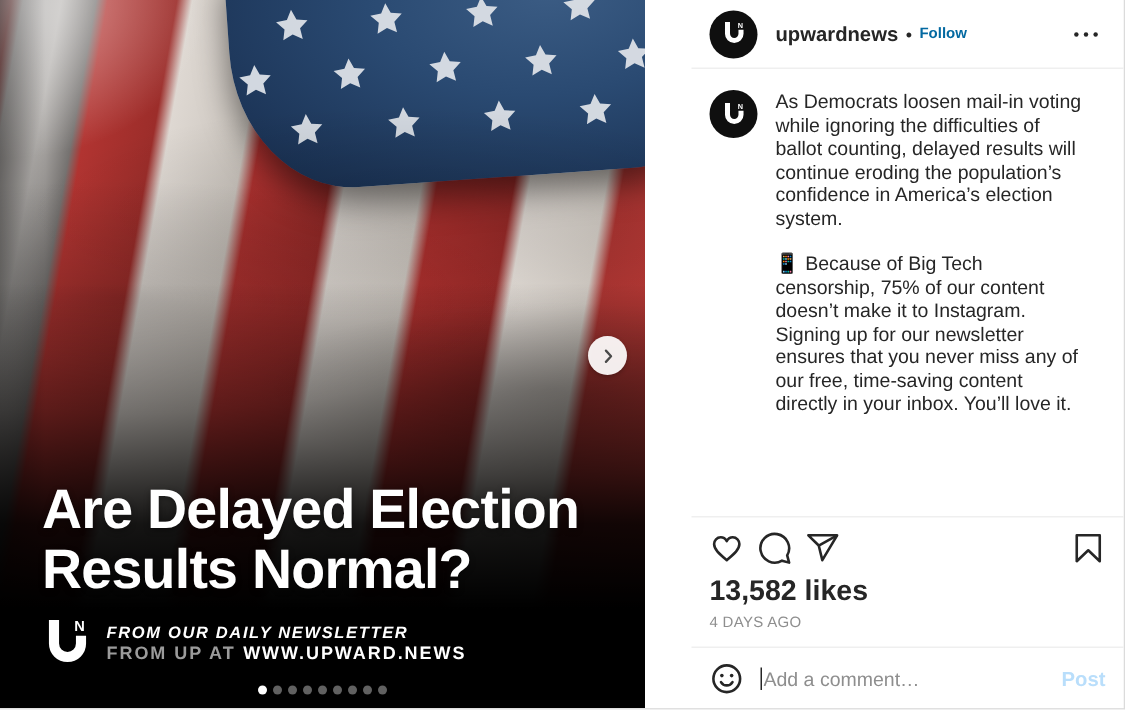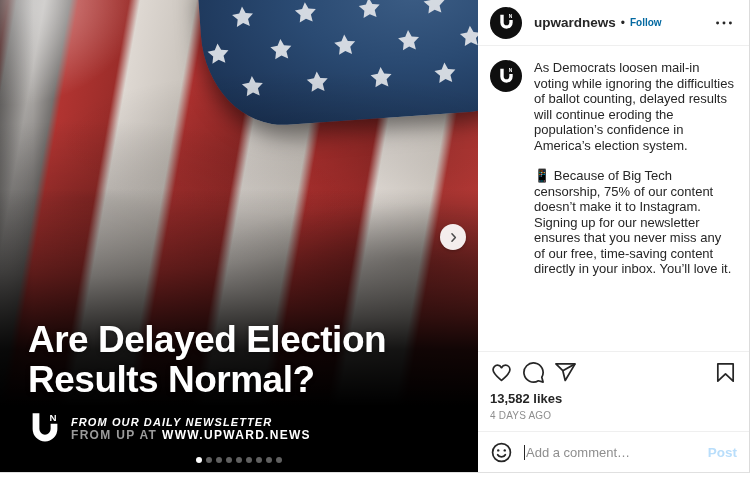--- a/index.html
+++ b/index.html
@@ -3,21 +3,21 @@
 <meta charset="utf-8">
 <style>
   * { margin:0; padding:0; box-sizing:border-box; }
   html,body { width:750px; height:480px; background:#fff; overflow:hidden;
     font-family:"Liberation Sans","DejaVu Sans",sans-serif; color:#262626; }
 
   .post-card { width:750px; height:473px; display:flex; background:#fff;
     border-right:1px solid #dbdbdb; border-bottom:1px solid #e0e0e0; }
 
   
-  .media { position:relative; width:478px; height:472px; flex-shrink:0; overflow:hidden; background:#111; }
+  .media { position:relative; width:430px; height:472px; flex-shrink:0; overflow:hidden; background:#111; }
   .flag-stripes { position:absolute; inset:0;
     background:linear-gradient(100deg,
       #4a1816 0%, #6b2220 1.5%,
       #8e8b89 3%, #b3b0ad 8%, #757270 12.5%,
       #b13431 14%, #9c2d2a 23%,
       #ded8d2 25%, #cbc5be 35%,
       #b03230 37%, #9a2b29 47%,
       #e3ddd7 49%, #d0cac3 59%,
       #ae302e 61%, #982a28 71%,
       #e1dbd5 73%, #cfc9c2 83%,
@@ -49,21 +49,21 @@
   .dots { position:absolute; left:0; right:0; bottom:9px; z-index:5; display:flex; justify-content:center; gap:4px; }
   .dot { width:6px; height:6px; border-radius:50%; background:rgba(255,255,255,.38); }
   .dot.active { background:#fff; }
 
   .next-btn { position:absolute; right:12px; top:224px; z-index:6; width:26px; height:26px;
     border:none; border-radius:50%; background:rgba(255,255,255,.92);
     display:flex; align-items:center; justify-content:center; cursor:pointer;
     box-shadow:0 1px 3px rgba(0,0,0,.25); }
 
   
-  .panel { flex:1; display:flex; flex-direction:column; background:#fff; min-width:0; }
+  .panel { flex:1; display:flex; flex-direction:column; background:#fff; min-width:0;margin-left:31px; }
   .panel-header { height:46px; flex-shrink:0; display:flex; align-items:center;
     padding:0 12px; border-bottom:1px solid #efefef; }
   .avatar { width:32px; height:32px; border-radius:50%; background:#0f0f0f; flex-shrink:0;
     display:flex; align-items:center; justify-content:center; color:#fff; cursor:pointer; }
   .panel-header .avatar { margin-right:12px; }
   .username { font-size:13.5px; font-weight:700; color:#262626; cursor:pointer; }
   .sep { margin:0 5px; font-size:12px; color:#262626; }
   .follow-btn { font-size:10px; font-weight:700; color:#0369a1; background:none; border:none; cursor:pointer; padding:0; }
   .more-btn { margin-left:auto; background:none; border:none; cursor:pointer; display:flex; padding:2px; }
 
@@ -71,21 +71,21 @@
   .caption-row { display:flex; }
   .caption-row .avatar { width:32px; height:32px; margin-right:12px; }
   .caption-body { font-size:13px; line-height:15.5px; color:#262626; max-width:208px; }
   .caption-body p { margin:0 0 15px; }
   .caption-body .u { font-weight:700; cursor:pointer; }
 
   .actions { display:flex; align-items:center; padding:9px 12px 5px; border-top:1px solid #efefef; flex-shrink:0; }
   .icon-btn { background:none; border:none; padding:0; cursor:pointer; display:flex; margin-right:9px; }
   .icon-btn.save { margin-left:auto; margin-right:0; }
 
-  .likes { padding:2px 12px 0; font-size:13px; font-weight:700; cursor:pointer; flex-shrink:0; }
+  .likes { padding:2px 12px 0; font-size:19px; font-weight:700; cursor:pointer; flex-shrink:0; }
   .timestamp { padding:4px 12px 10px; font-size:10px; letter-spacing:.2px; color:#8e8e8e; flex-shrink:0; }
 
   .add-comment { height:41px; flex-shrink:0; display:flex; align-items:center;
     padding:0 12px; border-top:1px solid #efefef; }
   .emoji-btn { background:none; border:none; padding:0; cursor:pointer; display:flex; margin-right:11px; }
   .caret { width:1px; height:15px; background:#262626; margin-right:1px; }
   .comment-input { flex:1; min-width:0; border:none; outline:none; font-size:13px;
     font-family:"Liberation Sans","DejaVu Sans",sans-serif; color:#262626; background:transparent; }
   .comment-input::placeholder { color:#8e8e8e; }
   .post-btn { background:none; border:none; padding:0; margin-left:8px;

